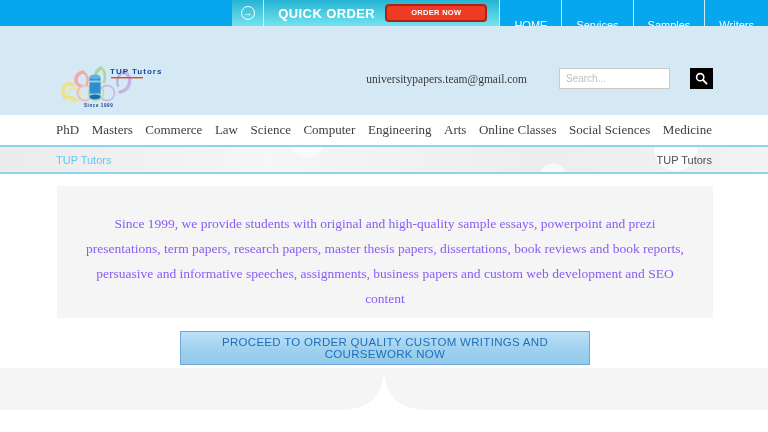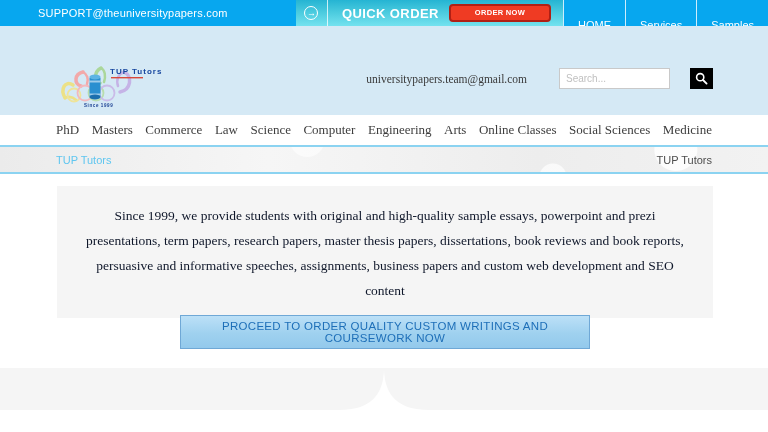--- a/index.html
+++ b/index.html
@@ -139,23 +139,23 @@
     margin:12px 55px 0 57px;
     height:132px;
     background:#f5f5f5;
     text-align:center;
     padding-top:17px;
   }
   .intro-text {
     font-family:"Liberation Serif", serif;
     font-size:13.5px;
     line-height:25px;
-    color:#0f172a;
+    color:#8b5cf6;
     max-width:614px;
-    margin:0 auto;
+    margin:8px auto;
   }
   .cta-btn {
     margin-top:12px;
     width:410px; height:34px;
     background:linear-gradient(180deg,#bce0f7 0%,#9fd1ef 55%,#93c9ec 100%);
     border:1px solid #6fa8d6;
     color:#1e6fb8;
     font-size:11.5px;
     letter-spacing:.3px;
     cursor:pointer;
@@ -167,33 +167,33 @@
     margin-top:50px;
     height:42px;
     position:relative;
   }
   .footer-band svg { display:block; }
 </style>
 </head>
 <body>
 
 <div class="topbar">
-  <div class="support-email">SUPPORT@theuniversitypapers.com</div>
   <div class="topbar-spacer"></div>
   <div class="quick-section">
     <div class="arrow-wrap">
       <span class="arrow-circle">→</span>
     </div>
     <span class="quick-label">QUICK ORDER</span>
     <button class="order-now-btn">ORDER NOW</button>
   </div>
   <nav class="top-menu">
     <span class="menu-item">HOME</span>
     <span class="menu-item">Services</span>
     <span class="menu-item">Samples</span>
+    <span class="menu-item">Writers</span>
   </nav>
 </div>
 
 <div class="header">
   <div class="logo">
     <svg width="120" height="56" viewBox="0 0 120 56">
 
       <g fill="none" stroke-linecap="round" stroke-width="3.5">
         <path d="M7,45 C2,36 7,27 15,32" stroke="#ece187"></path>
         <path d="M7,45 C11,43 15,44 18,47" stroke="#ece187" stroke-width="2.5"></path>

